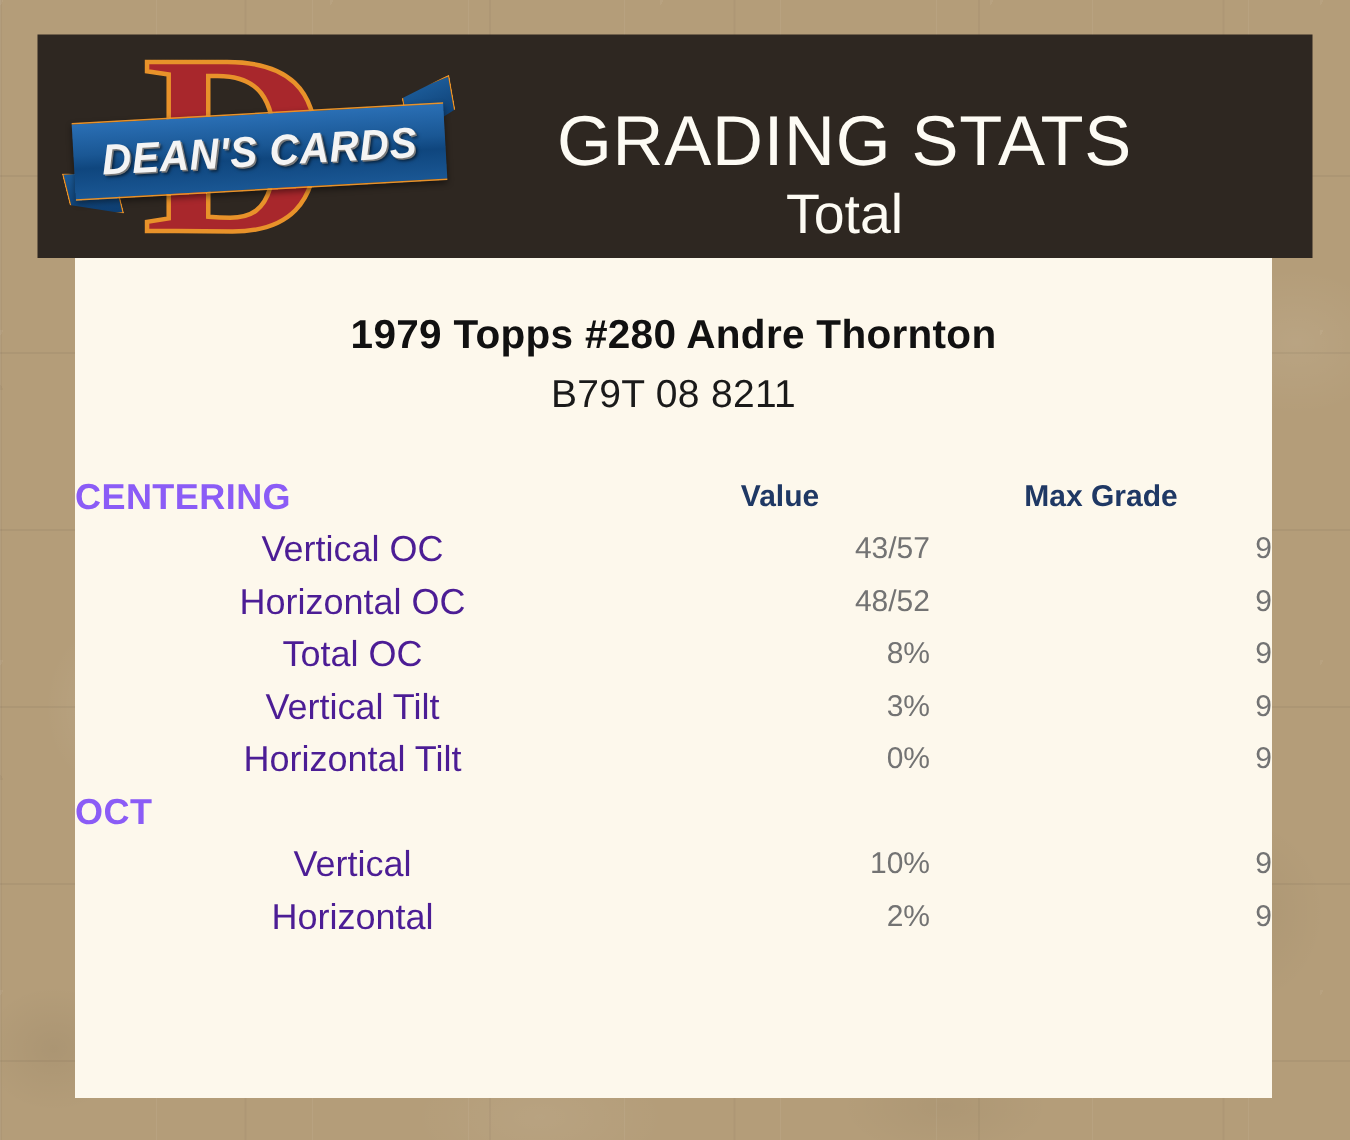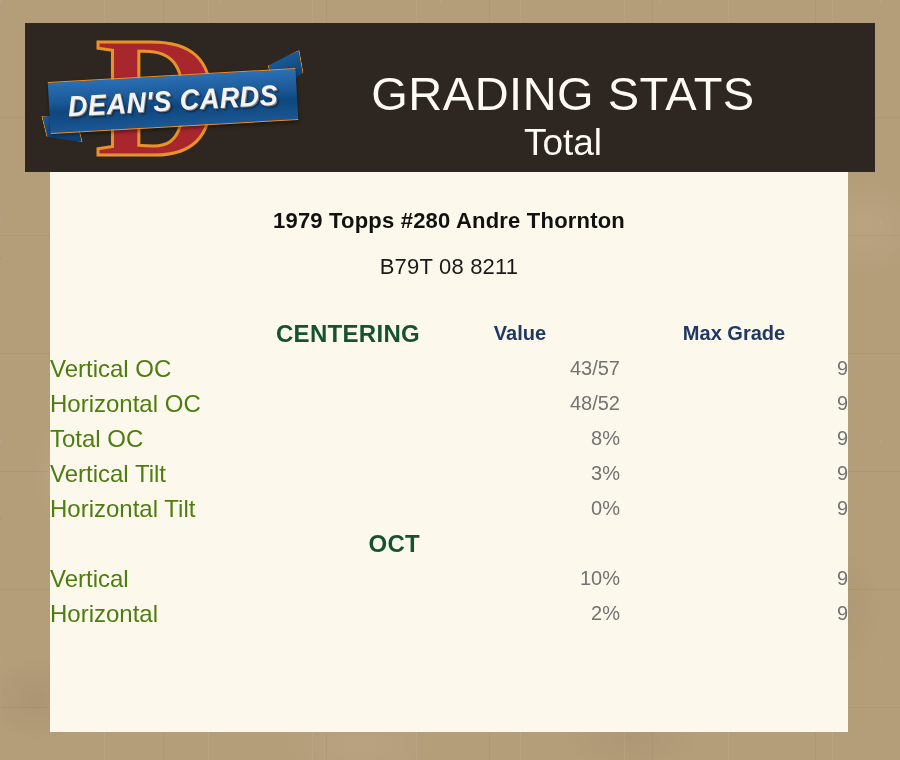--- a/index.html
+++ b/index.html
@@ -176,31 +176,31 @@
     top: 172px;
     width: 798px;
     height: 560px;
     background: #fdf8ec;
     z-index: 1;
     padding-top: 36px;
   }
 
   .card-title {
     text-align: center;
-    font-size: 22px;
+    font-size: 27px;
     font-weight: bold;
     color: #111111;
     letter-spacing: 0.2px;
   }
   .card-sku {
     text-align: center;
-    font-size: 22px;
+    font-size: 26px;
     font-weight: normal;
     color: #1a1a1a;
-    margin-top: 20px;
+    margin-top: 8px;
     letter-spacing: 0.2px;
   }
 
   
   .stats-table {
     margin: 36px 0 0 0;
     width: 100%;
     border-collapse: collapse;
   }
   .stats-table col.c-label  { width: 370px; }
@@ -216,30 +216,30 @@
 
   .col-head {
     font-size: 20px;
     font-weight: bold;
     color: #1f3864;
     text-align: center;
   }
   .section-head {
     font-size: 24px;
     font-weight: bold;
-    color: #14532d;
-    text-align: right;
+    color: #8b5cf6;
+    text-align: left;
     padding-left: 105px;
     letter-spacing: 0.3px;
   }
   .row-label {
     font-size: 24px;
     font-weight: normal;
-    color: #4d7c0f;
-    text-align: left;
+    color: #4c1d95;
+    text-align: center;
     padding-left: 152px;
   }
   .row-value,
   .row-grade {
     font-size: 20px;
     font-weight: normal;
     color: #737373;
     text-align: right;
   }
 </style>

